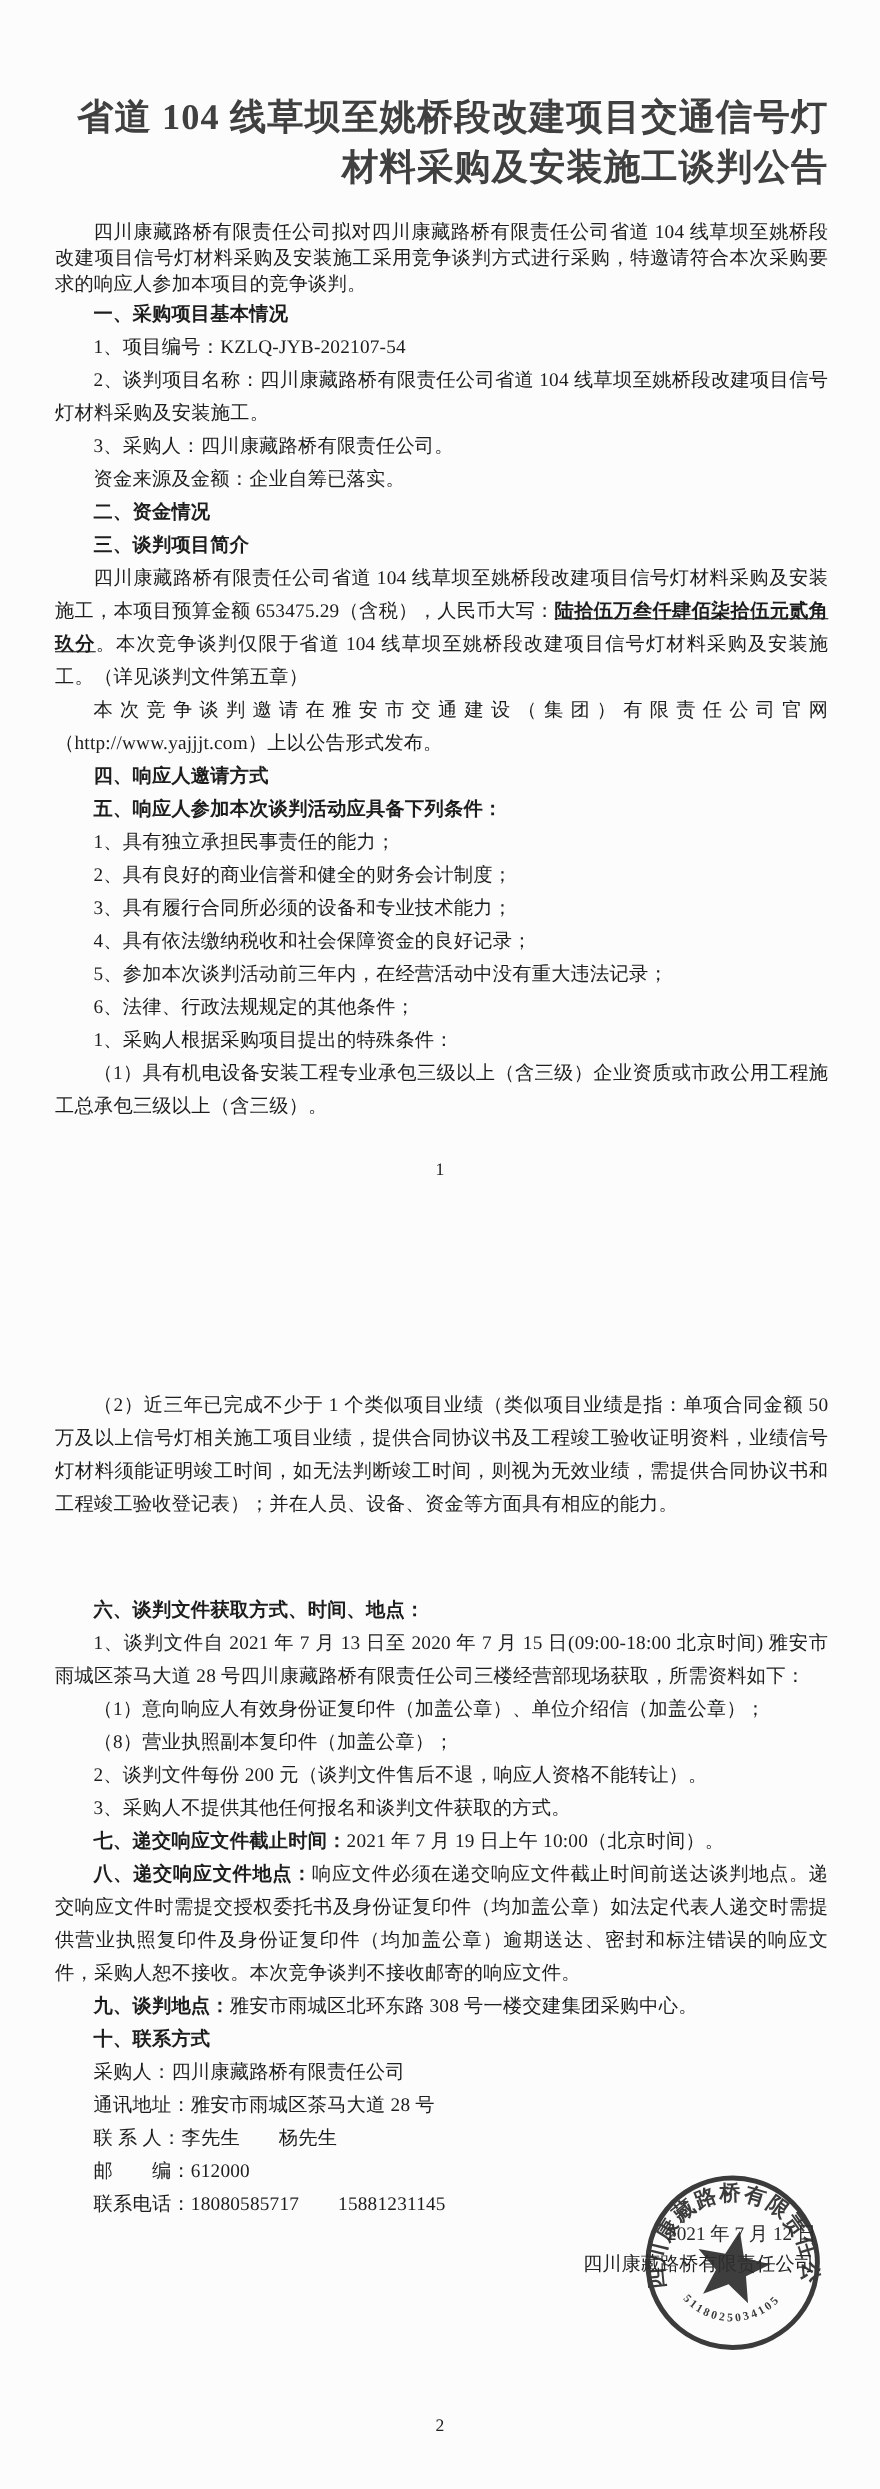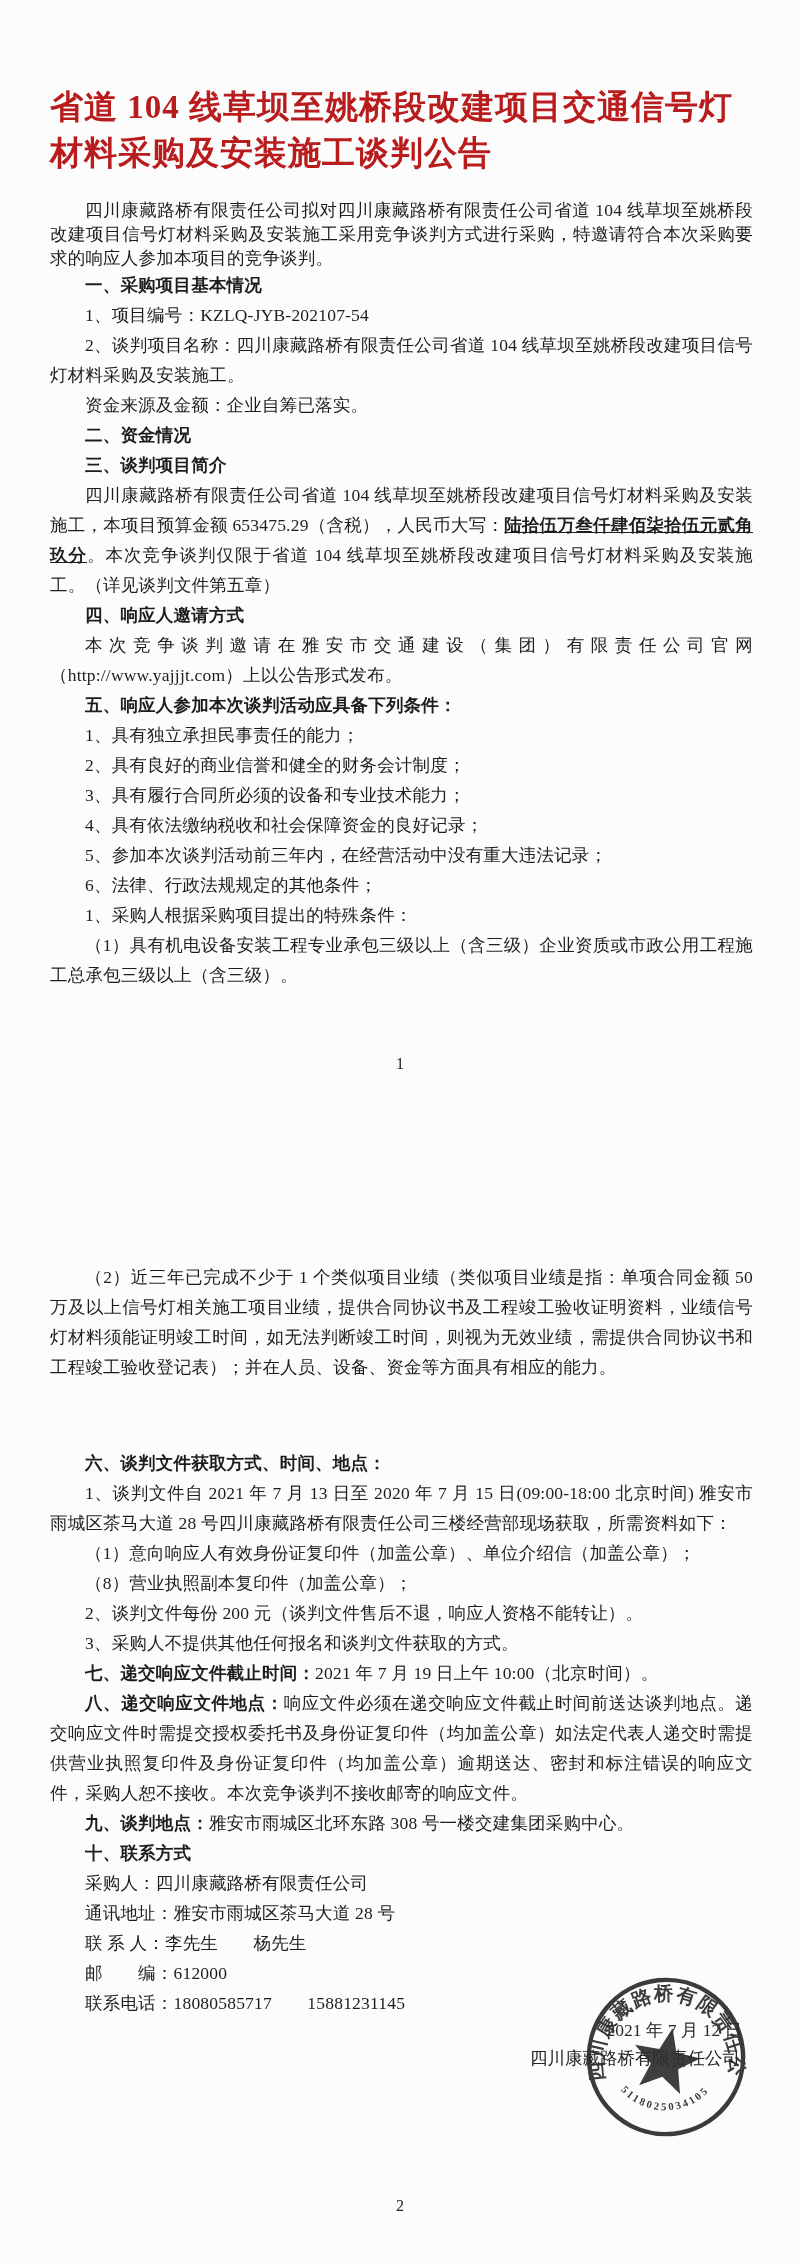--- a/index.html
+++ b/index.html
@@ -8,22 +8,22 @@
     background:#fcfcfc;
     color:#1d1d1d;
     font-family:"Liberation Serif","DejaVu Serif",serif;
     overflow:hidden;
   }
   .sheet { position:absolute; left:50px; width:703px; }
   #flow1 { top:84px; }
   #para2 { top:1262px; }
   #flow3 { top:1448px; }
   .title {
-    margin:0; font-size:33px; font-weight:bold; text-align:left;
-    line-height:46px; letter-spacing:1px; color:#b91c1c;
+    margin:0; font-size:33px; font-weight:bold; text-align:right;
+    line-height:46px; letter-spacing:1px; color:#404040;
   }
   .p {
     margin:0; font-size:17.5px; line-height:30px;
     text-align:justify; text-indent:2em; letter-spacing:0.2px;
   }
   .intro { line-height:24px; margin-top:22px; }
   .heading { font-weight:bold; }
   .gap13 { }
   .amount { font-weight:bold; text-decoration:underline; }
   .lead { font-weight:bold; }
@@ -51,29 +51,30 @@
 
 <div class="sheet" id="flow1">
   <h1 class="title">省道 104 线草坝至姚桥段改建项目交通信号灯</h1>
   <h1 class="title">材料采购及安装施工谈判公告</h1>
 
   <p class="p intro">四川康藏路桥有限责任公司拟对四川康藏路桥有限责任公司省道 104 线草坝至姚桥段改建项目信号灯材料采购及安装施工采用竞争谈判方式进行采购，特邀请符合本次采购要求的响应人参加本项目的竞争谈判。</p>
 
   <p class="p heading">一、采购项目基本情况</p>
   <p class="p">1、项目编号：KZLQ-JYB-202107-54</p>
   <p class="p gap13">2、谈判项目名称：四川康藏路桥有限责任公司省道 104 线草坝至姚桥段改建项目信号灯材料采购及安装施工。</p>
+  <p class="p">3、采购人：四川康藏路桥有限责任公司。</p>
 
   <p class="p">资金来源及金额：企业自筹已落实。</p>
   <p class="p heading">二、资金情况</p>
 
   <p class="p heading">三、谈判项目简介</p>
   <p class="p"><span>四川康藏路桥有限责任公司省道 104 线草坝至姚桥段改建项目信号灯材料采购及安装施工，本项目预算金额 653475.29（含税），人民币大写：</span><span class="amount">陆拾伍万叁仟肆佰柒拾伍元贰角玖分</span><span>。本次竞争谈判仅限于省道 104 线草坝至姚桥段改建项目信号灯材料采购及安装施工。（详见谈判文件第五章）</span></p>
 
+  <p class="p">本次竞争谈判邀请在雅安市交通建设（集团）有限责任公司官网（http://www.yajjjt.com）上以公告形式发布。</p>
   <p class="p heading">四、响应人邀请方式</p>
-  <p class="p">本次竞争谈判邀请在雅安市交通建设（集团）有限责任公司官网（http://www.yajjjt.com）上以公告形式发布。</p>
 
   <p class="p heading">五、响应人参加本次谈判活动应具备下列条件：</p>
   <p class="p">1、具有独立承担民事责任的能力；</p>
   <p class="p">2、具有良好的商业信誉和健全的财务会计制度；</p>
   <p class="p">3、具有履行合同所必须的设备和专业技术能力；</p>
   <p class="p">4、具有依法缴纳税收和社会保障资金的良好记录；</p>
   <p class="p">5、参加本次谈判活动前三年内，在经营活动中没有重大违法记录；</p>
   <p class="p">6、法律、行政法规规定的其他条件；</p>
   <p class="p">1、采购人根据采购项目提出的特殊条件：</p>
   <p class="p">（1）具有机电设备安装工程专业承包三级以上（含三级）企业资质或市政公用工程施工总承包三级以上（含三级）。</p>

